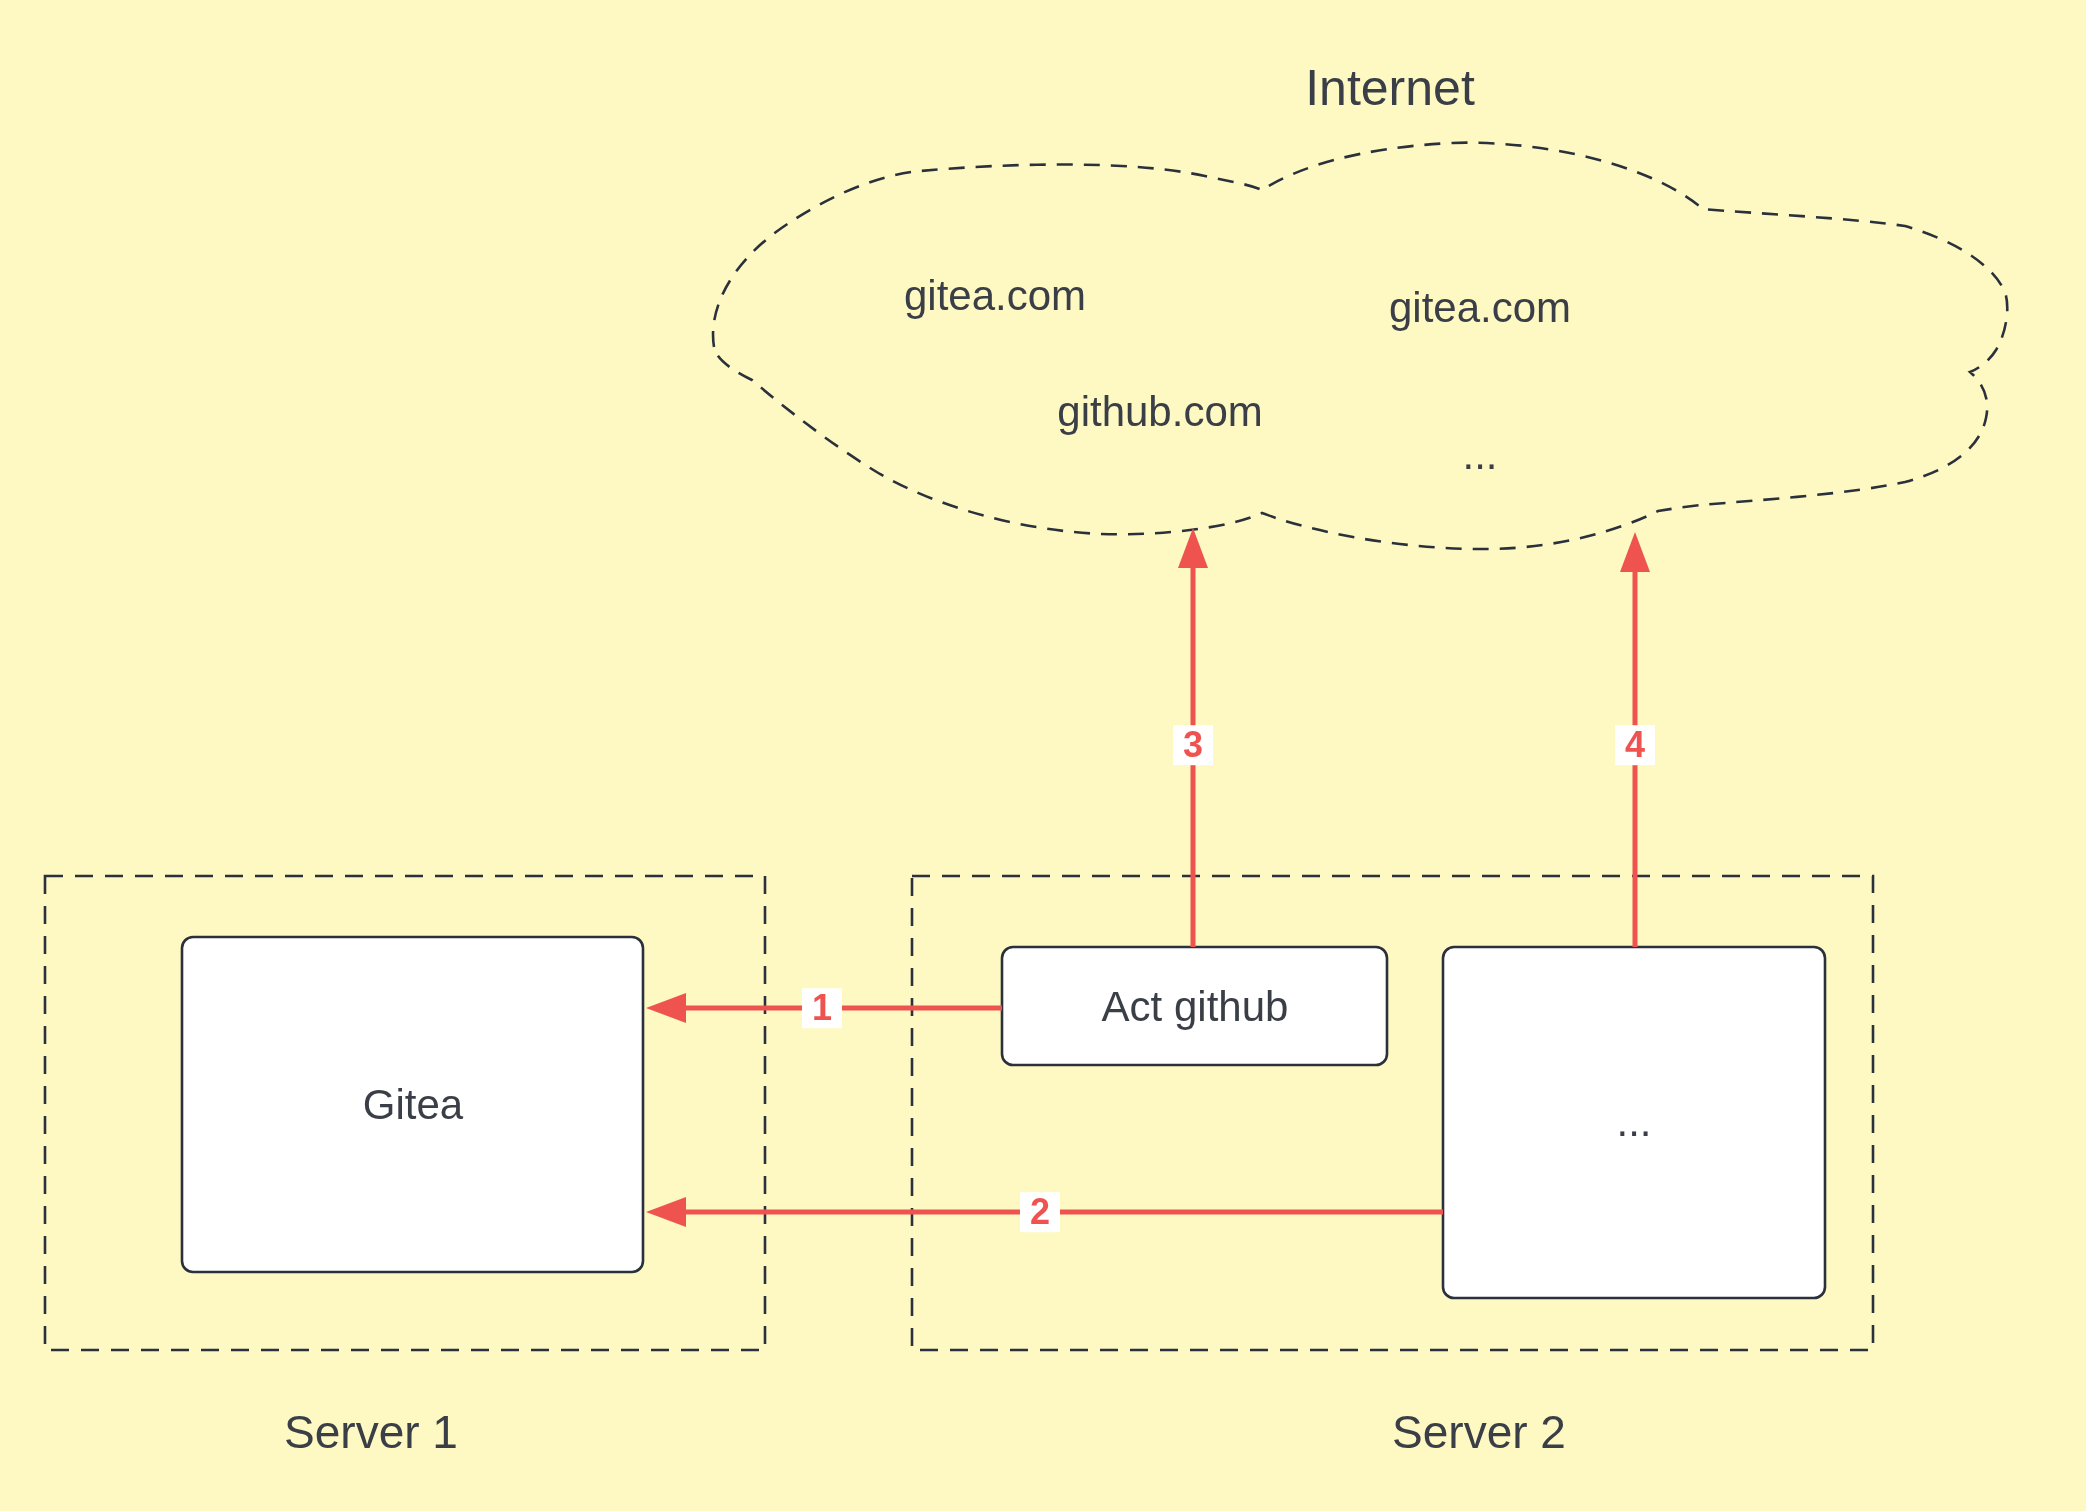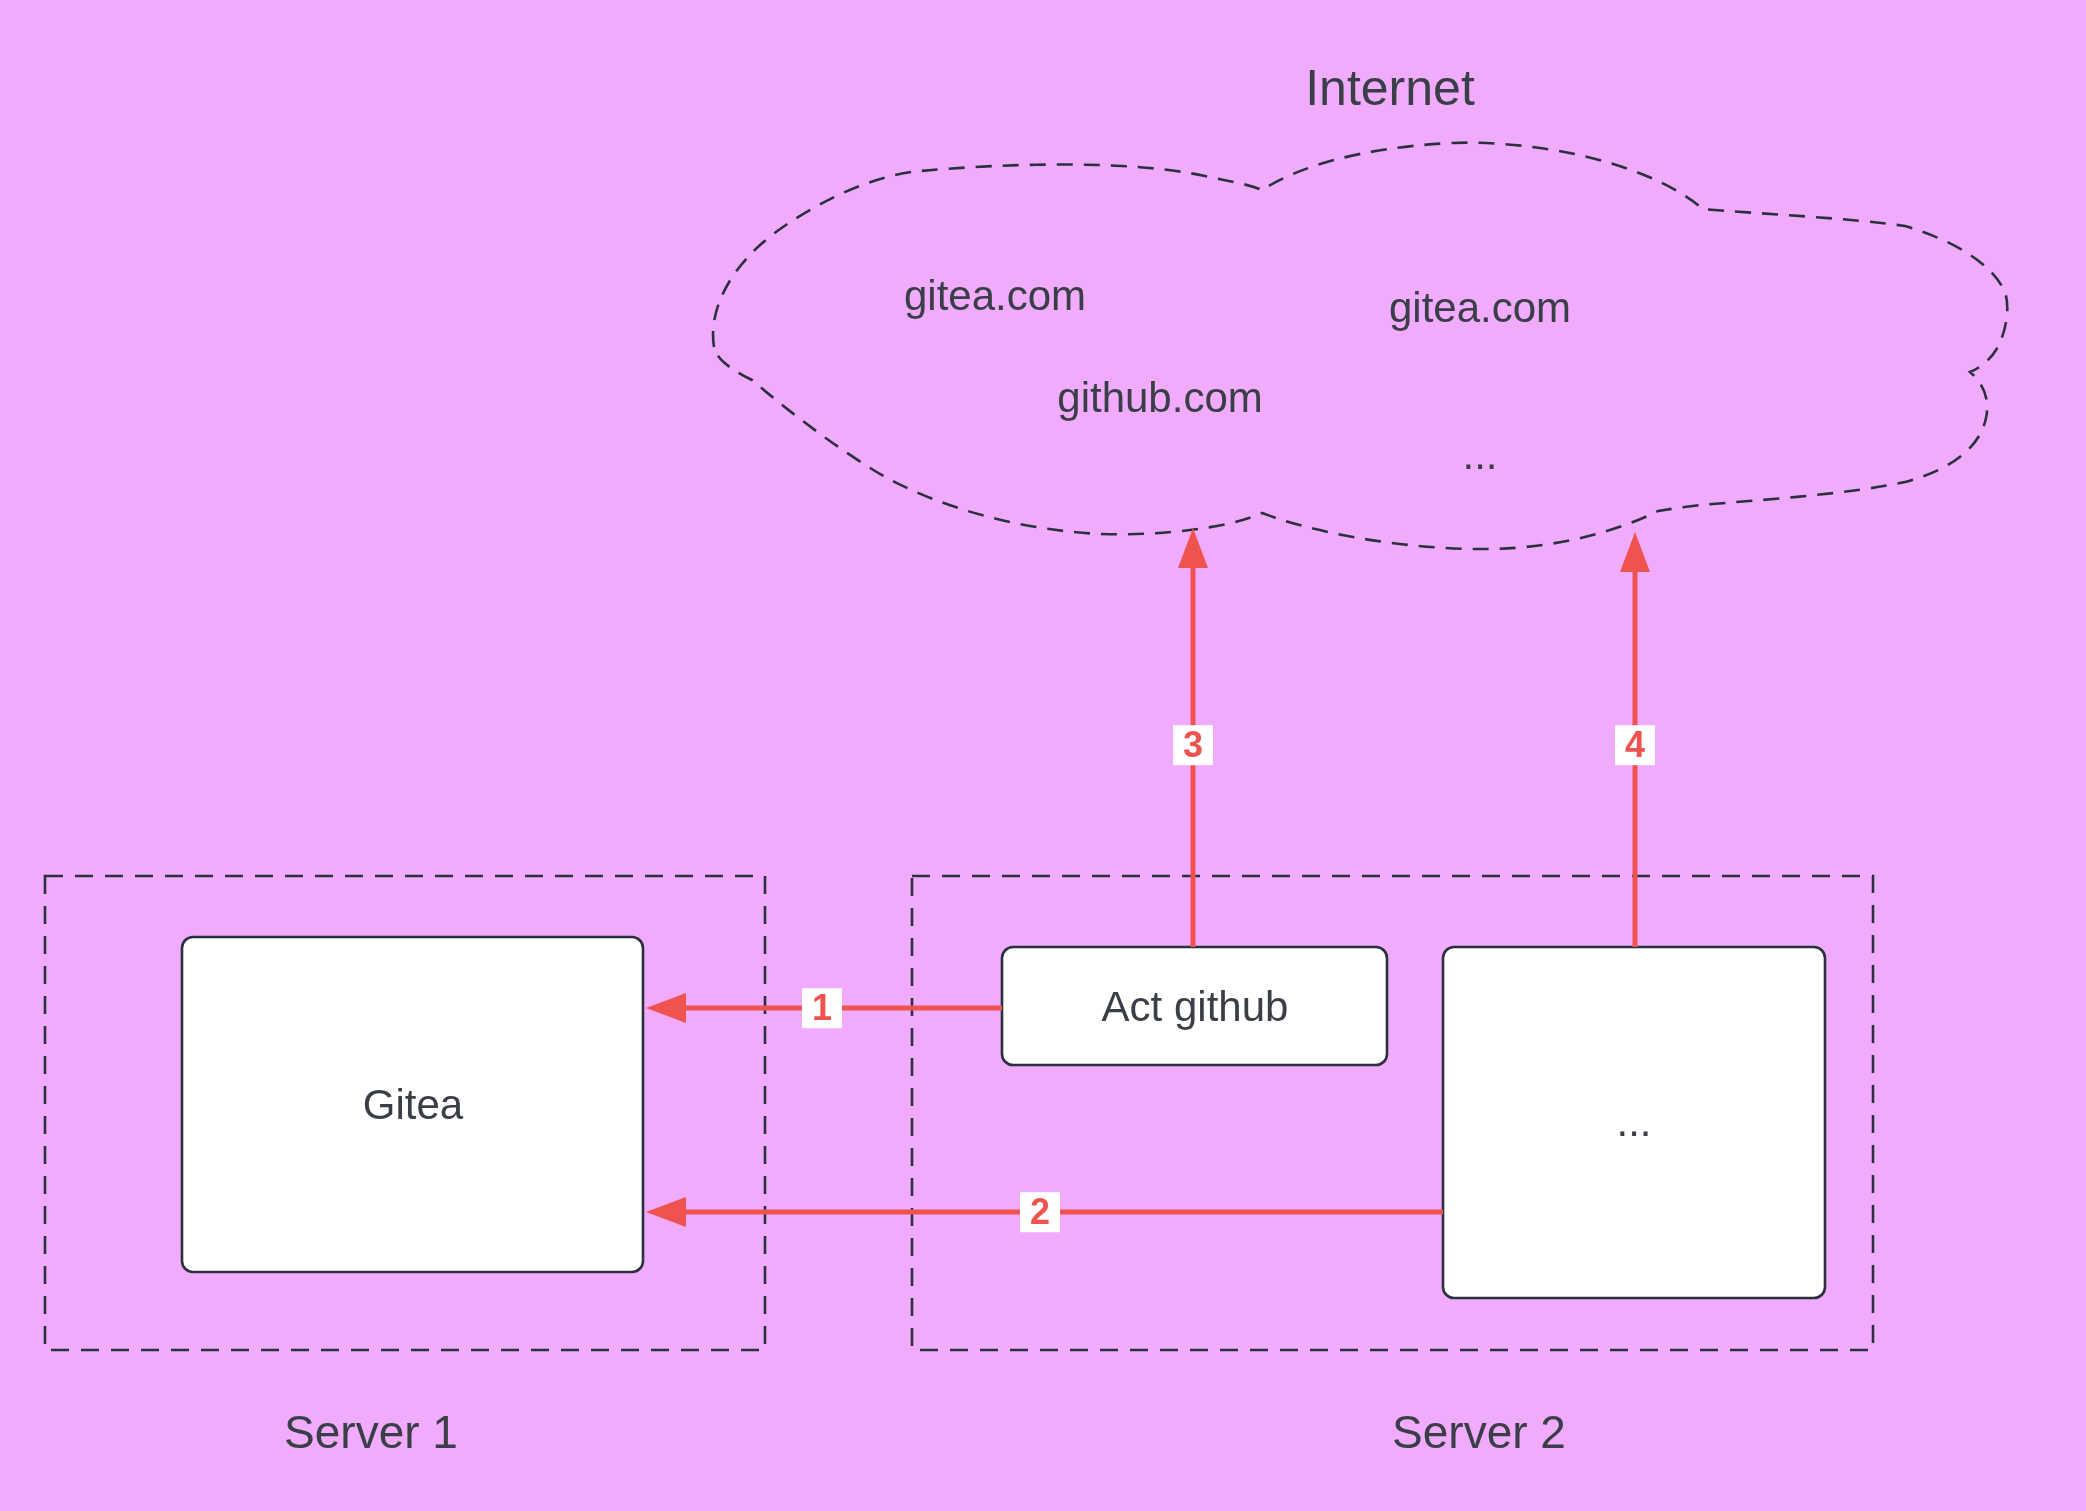--- a/index.html
+++ b/index.html
@@ -4,21 +4,21 @@
 <style>
   :root{
     --red:#ef5350;
     --stroke:#2b313c;
     --text:#3a3e46;
   }
   html,body{margin:0;padding:0;background:#ffffff;}
   #stage{
     position:relative;
     width:2086px;height:1511px;
-    background:#f0abfc;
+    background:#fef9c3;
     font-family:"Liberation Sans", sans-serif;
     color:var(--text);
     overflow:hidden;
   }
   #shapes{position:absolute;left:0;top:0;width:2086px;height:1511px;}
   .cloud-outline{
     fill:none;stroke:var(--stroke);stroke-width:2.6;
     stroke-dasharray:16 11;stroke-linecap:butt;
   }
   .server-boundary{
@@ -93,21 +93,21 @@
     <line class="arrow-line" x1="1193" y1="947" x2="1193" y2="568"></line>
     <polygon class="arrow-head" points="1193,528 1178,568 1208,568"></polygon>
 
     <line class="arrow-line" x1="1635" y1="947" x2="1635" y2="572"></line>
     <polygon class="arrow-head" points="1635,532 1620,572 1650,572"></polygon>
   </svg>
 
   <div class="lbl title-lbl" style="left:1390px;top:88px;">Internet</div>
 
   <div class="lbl domain-lbl" style="left:995px;top:296px;">gitea.com</div>
-  <div class="lbl domain-lbl" style="left:1160px;top:398px;">github.com</div>
+  <div class="lbl domain-lbl" style="left:1160px;top:412px;">github.com</div>
   <div class="lbl domain-lbl" style="left:1480px;top:308px;">gitea.com</div>
   <div class="lbl domain-lbl" style="left:1480px;top:455px;">...</div>
 
   <div class="lbl node-lbl" style="left:413px;top:1105px;">Gitea</div>
   <div class="lbl node-lbl" style="left:1195px;top:1007px;">Act github</div>
 
   <div class="lbl node-lbl multiline" style="left:1634px;top:1122px;">
     <div>...</div>
   </div>
 

